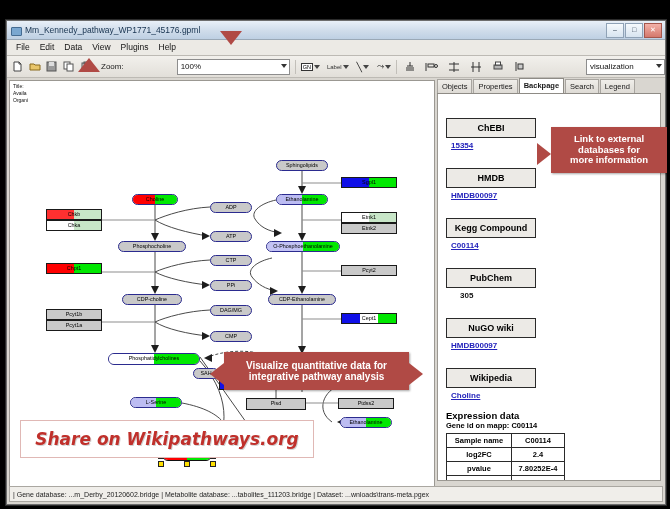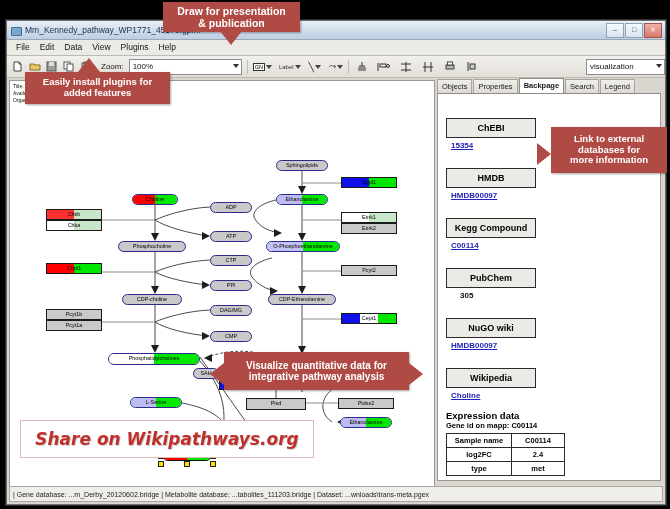--- a/index.html
+++ b/index.html
@@ -27,21 +27,21 @@
   
   .toolbar{height:21px;background:linear-gradient(to bottom,#f2f0ec,#e2dfd9);
            border-bottom:1px solid #bdbab4;display:flex;align-items:center;padding-left:3px;gap:2px;}
   .tbtn{width:15px;height:15px;display:flex;align-items:center;justify-content:center;font-size:9px;color:#3a3a3a;}
   .tsep{width:1px;height:14px;background:#c2bfb9;margin:0 3px;}
   .zoomlabel{font-size:8px;color:#1a1a1a;margin:0 3px 0 6px;}
   .combo{height:14px;border:1px solid #8d8d8d;background:#fff;display:flex;align-items:center;
          font-size:8px;color:#111;padding-left:3px;position:relative;}
   .combo .arrow{position:absolute;right:2px;top:4px;width:0;height:0;border-left:3px solid transparent;
                 border-right:3px solid transparent;border-top:4px solid #333;}
-  .zoomcombo{width:108px;}
+  .zoomcombo{width:108px;margin-left:48px;}
   .viscombo{width:74px;margin-left:auto;margin-right:0;}
   .dd{display:flex;align-items:center;}
   .ddarrow{width:0;height:0;border-left:3px solid transparent;border-right:3px solid transparent;
            border-top:4px solid #444;margin-left:1px;}
   .minilbl{font-size:6px;color:#333;}
 
   
   .body{display:flex;height:408px;background:#d9d6d0;}
   .canvas{position:relative;width:424px;height:408px;background:#fff;border:1px solid #9b9892;margin:2px 0 0 2px;overflow:hidden;}
   .rightpane{position:relative;width:224px;margin:2px 2px 0 2px;}
@@ -498,40 +498,40 @@
             <tbody>
                 <tr>
               <td class="k">Sample name</td>
               <td class="v">C00114</td>
             </tr>
             <tr>
               <td class="k">log2FC</td>
               <td class="v">2.4</td>
             </tr>
             <tr>
+              <td class="k">pvalue</td>
+              <td class="v">7.80252E-4</td>
+            </tr>
+            <tr>
               <td class="k">type</td>
               <td class="v">met</td>
             </tr>
           </tbody>
             </table>
         </div>
       </div>
     </div>
 
     <div class="statusbar">
       <span class="status-text">| Gene database: ...m_Derby_20120602.bridge | Metabolite database: ...tabolites_111203.bridge | Dataset: ...wnloads\trans-meta.pgex</span>
     </div>
   </div>
 
-  <div class="callout" style="left:163px;top:2px;width:137px;height:30px;font-size:10.5px;white-space:pre-line;">Draw for presentation
-&amp; publication</div>
   <div class="arrow-down" style="left:220px;top:31px;"></div>
 
-  <div class="callout" style="left:25px;top:72px;width:145px;height:32px;font-size:9.5px;white-space:pre-line;">Easily install plugins for
-added features</div>
   <div class="arrow-up" style="left:78px;top:58px;"></div>
 
   <div class="callout" style="left:551px;top:127px;width:116px;height:46px;font-size:9.5px;white-space:pre-line;">Link  to external
 databases  for
 more information</div>
   <div class="arrow-right" style="left:537px;top:143px;"></div>
 
   <div class="callout" style="left:224px;top:352px;width:185px;height:38px;font-size:10px;white-space:pre-line;">Visualize quantitative data  for
 integrative pathway analysis</div>
   <div class="arrow-left" style="left:210px;top:363px;"></div>

